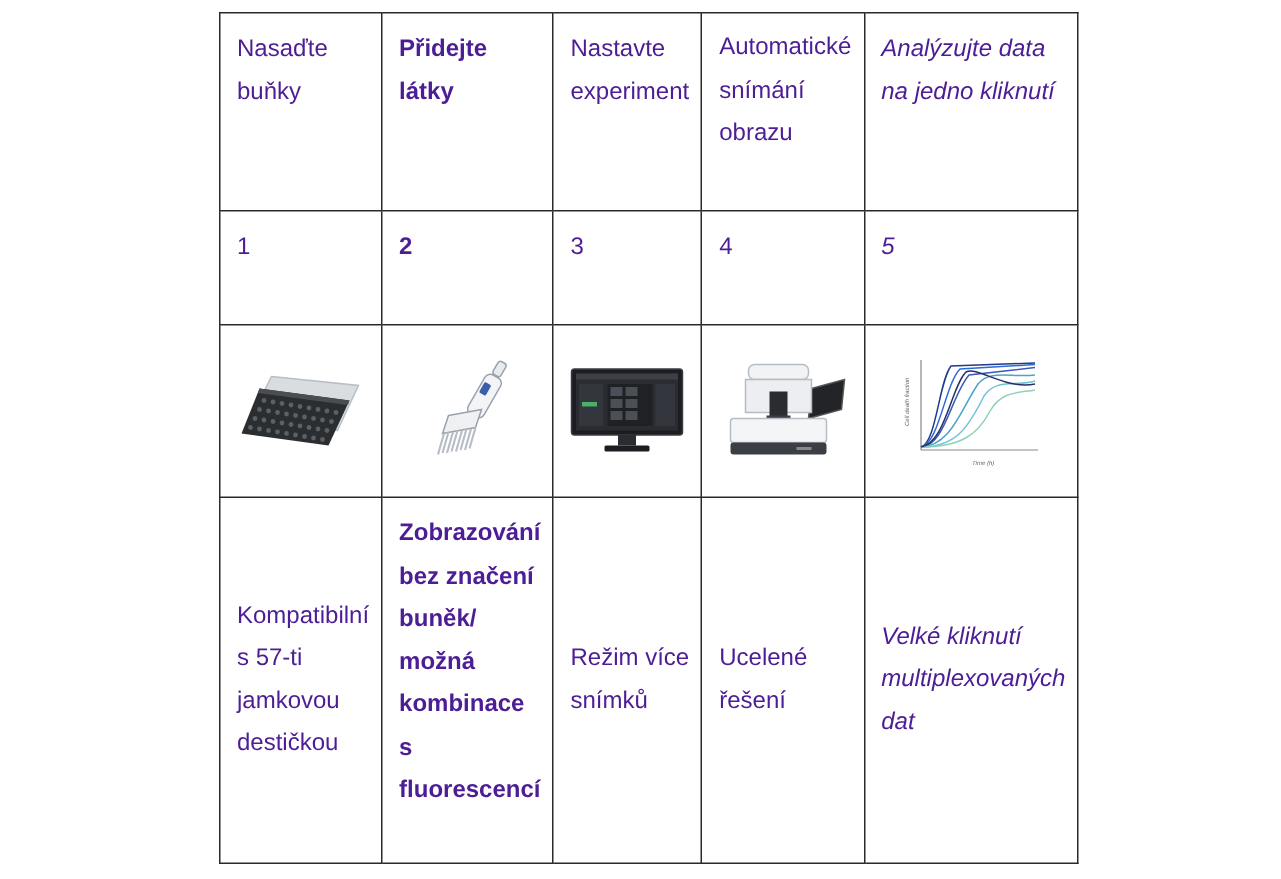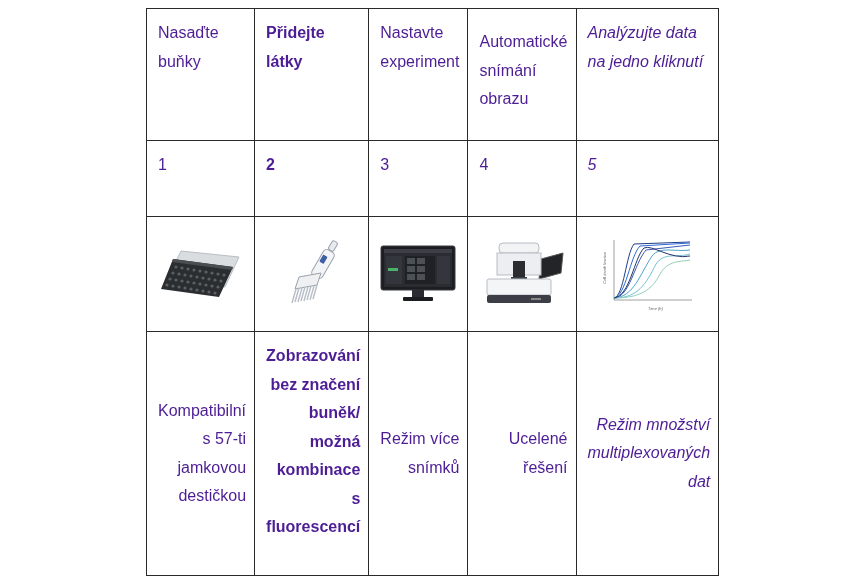--- a/index.html
+++ b/index.html
@@ -3,24 +3,24 @@
 <meta charset="utf-8">
 <style>
   html, body { margin: 0; padding: 0; background: #ffffff; }
   body { width: 854px; height: 586px; position: relative; overflow: hidden;
          font-family: "Liberation Sans", "DejaVu Sans", sans-serif; color: #1f2233; }
   table.steps { position: absolute; left: 146px; top: 8px; border-collapse: collapse; table-layout: fixed; }
   table.steps td { border: 1px solid #2a2a2a; vertical-align: top; padding: 0 8px 0 11px;
                    font-size: 16px; line-height: 28.5px; color: #4c1d95; }
   .c1 { width: 92px; } .c2 { width: 90px; font-weight: bold; } .c3 { width: 82px; } .c4 { width: 92px; } .c5 { width: 125px; font-style: italic; }
   tr.r-title td { height: 132px; padding-top: 10px; box-sizing: border-box; }
-  tr.r-title td.c4 { padding-top: 19px; }
+  tr.r-title td.c4 { padding-top: 9px; }
   tr.r-num td { height: 76px; padding-top: 10px; box-sizing: border-box; }
   tr.r-img td { height: 114px; vertical-align: middle; text-align: center; padding: 0; }
-  tr.r-desc td { height: 244px; vertical-align: middle; box-sizing: border-box; text-align: right; }
+  tr.r-desc td { height: 244px; vertical-align: middle; box-sizing: border-box; }
   tr.r-desc td.c2 { vertical-align: top; padding-top: 10px; }
   .txt { white-space: pre-line; display: block; }
   svg { display: block; margin: 0 auto; }
 </style>
 </head>
 <body>
 
 <table class="steps">
   <tbody>
       <tr class="r-title">
@@ -186,19 +186,19 @@
         </td>
     <td class="c3">
           <span class="txt">Režim více
 snímků</span>
         </td>
     <td class="c4">
           <span class="txt">Ucelené
 řešení</span>
         </td>
     <td class="c5">
-          <span class="txt">Režim množství
+          <span class="txt">Velké kliknutí
 multiplexovaných
 dat</span>
         </td>
   </tr>
 </tbody>
   </table>
 
 </body></html>

